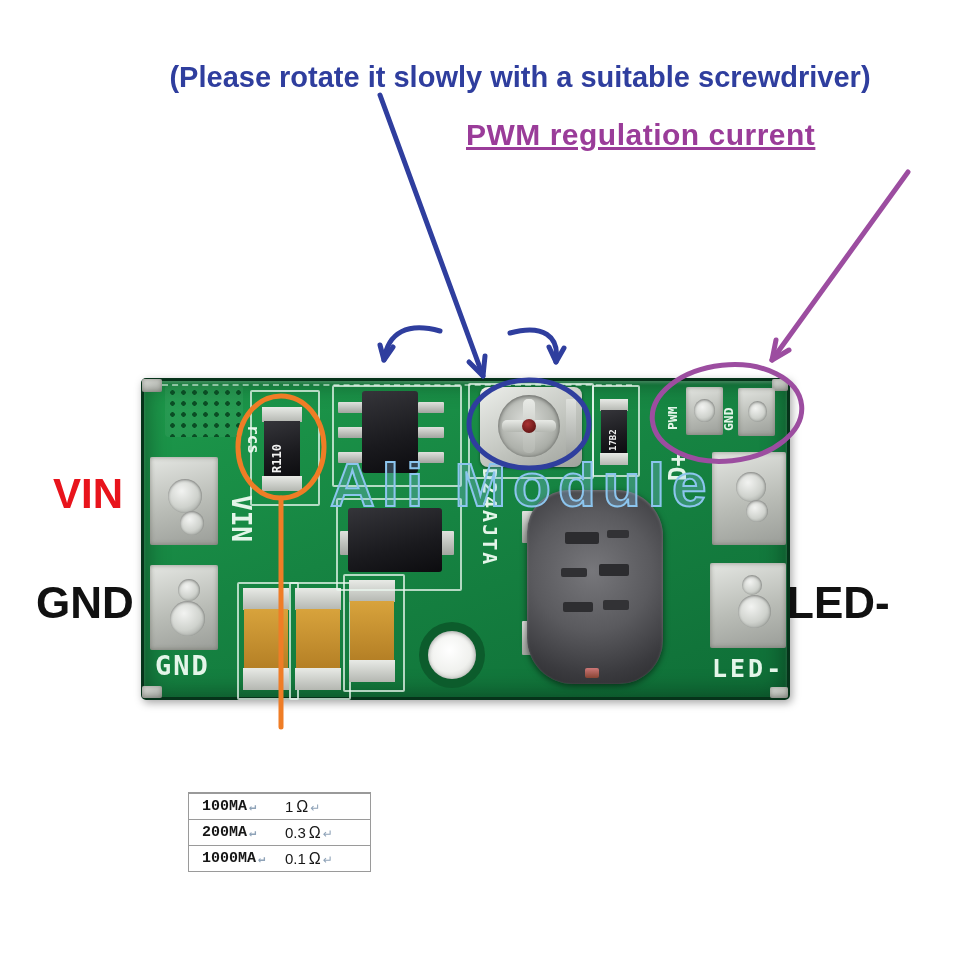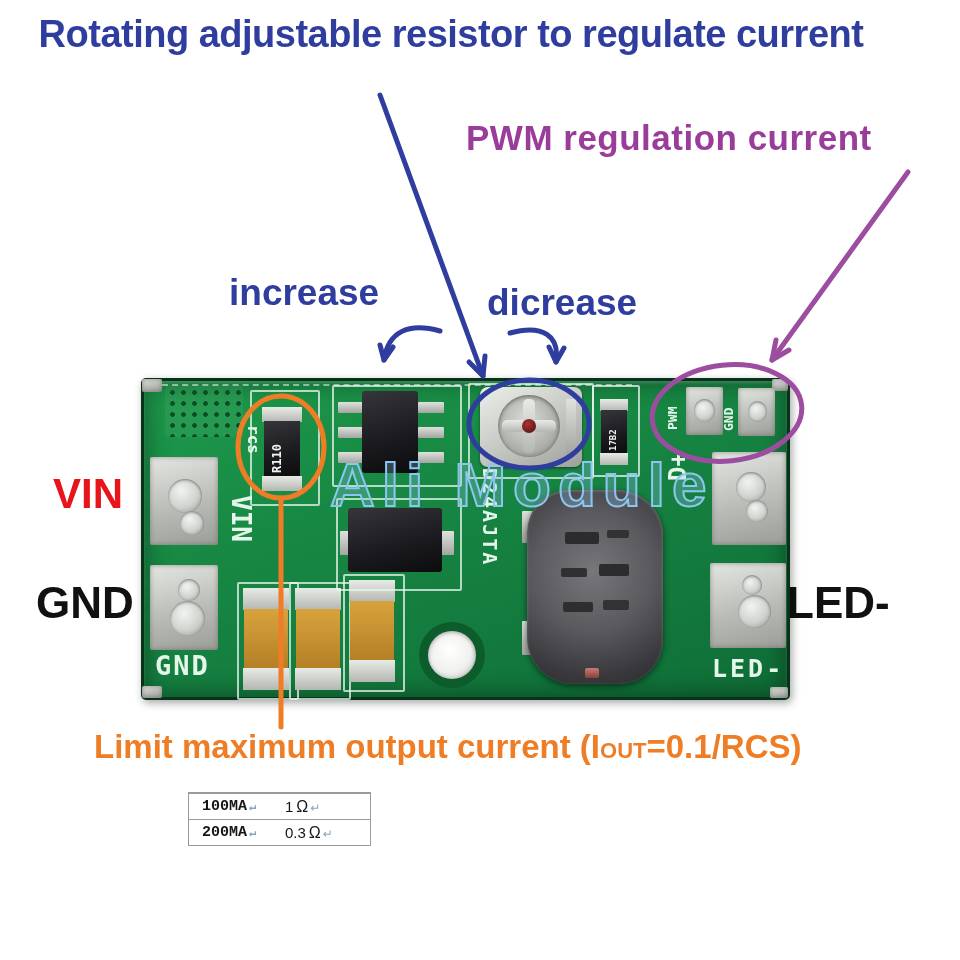--- a/index.html
+++ b/index.html
@@ -5,22 +5,22 @@
   html,body{margin:0;padding:0;background:#fff;}
   #stage{position:relative;width:960px;height:960px;background:#fff;overflow:hidden;
          font-family:"Liberation Sans",sans-serif;}
   .abs{position:absolute;}
 
   
   .t-title{left:6px;top:13px;width:890px;text-align:center;font-size:38px;font-weight:bold;
            color:var(--blue);letter-spacing:-0.5px;white-space:nowrap;}
   .t-sub{left:110px;top:61px;width:820px;text-align:center;font-size:29px;font-weight:bold;
          color:var(--blue);white-space:nowrap;}
-  .t-pwm1{left:466px;top:118px;font-size:35px;font-weight:bold;color:var(--purple);
-          letter-spacing:0.5px;white-space:nowrap;}
+  .t-pwm1{left:466px;top:118px;font-size:30px;font-weight:bold;color:var(--purple);
+          letter-spacing:0.5px;white-space:nowrap;text-decoration:underline;}
   .t-pwm2{left:468px;top:166px;font-size:26px;font-weight:bold;color:var(--purple);white-space:nowrap;}
   .t-increase{left:229px;top:272px;font-size:37px;font-weight:bold;color:var(--blue);}
   .t-decrease{left:487px;top:282px;font-size:37px;font-weight:bold;color:var(--blue);}
   .t-vin{left:53px;top:470px;font-size:42px;font-weight:bold;color:var(--red);}
   .t-gnd{left:36px;top:578px;font-size:44px;font-weight:bold;color:var(--black);}
   .t-ledp{left:787px;top:472px;font-size:42px;font-weight:bold;color:var(--red);}
   .t-ledm{left:787px;top:578px;font-size:44px;font-weight:bold;color:var(--black);}
   .t-limit{left:94px;top:728px;font-size:33px;font-weight:bold;color:var(--orange);white-space:nowrap;}
   .t-limit .small-caps{font-size:22px;}
 
@@ -68,28 +68,25 @@
   .trow .c2{font-size:15px;}
   .ohm{font-size:16px;margin-left:3px;}
   .mark{font-size:12px;color:var(--gray_mark);margin-left:2px;}
   .mark-w{font-size:12px;color:rgba(255,255,255,0.8);margin-left:2px;}
 </style>
 </head>
 <body>
 
 <div id="stage">
 
-  <div class="abs t-title">Rotating adjustable resistor to regulate current</div>
+  <div class="abs t-sub">(Please rotate it slowly with a suitable screwdriver)</div>
   <div class="abs t-pwm1">PWM regulation current</div>
-  <div class="abs t-increase">increase</div>
-  <div class="abs t-decrease">dicrease</div>
   <div class="abs t-vin">VIN</div>
   <div class="abs t-gnd">GND</div>
   <div class="abs t-ledm">LED-</div>
-  <div class="abs t-limit"><span>Limit maximum output current (I</span><span class="small-caps">OUT</span><span>=0.1/RCS)</span></div>
 
   <div id="pcb" class="abs">
 
     <div class="abs pad" style="left:-2px;top:-2px;width:20px;height:13px;"></div>
     <div class="abs pad" style="left:-2px;top:305px;width:20px;height:12px;"></div>
     <div class="abs pad" style="left:628px;top:-2px;width:16px;height:12px;"></div>
     <div class="abs pad" style="left:626px;top:306px;width:18px;height:11px;"></div>
 
     <div class="abs dash-top" style="left:18px;top:3px;width:470px;height:0;"></div>
     <div class="abs via-grid" style="left:21px;top:4px;width:78px;height:52px;"></div>
@@ -221,15 +218,19 @@
 
   <div id="iout-table" class="abs">
     <div class="trow">
       <div class="c1"><span>100MA</span><span class="mark">↵</span></div>
       <div class="c2"><span>1</span><span class="ohm">Ω</span><span class="mark">↵</span></div>
     </div>
     <div class="trow">
       <div class="c1"><span>200MA</span><span class="mark">↵</span></div>
       <div class="c2"><span>0.3</span><span class="ohm">Ω</span><span class="mark">↵</span></div>
     </div>
+    <div class="trow">
+      <div class="c1"><span>1000MA</span><span class="mark">↵</span></div>
+      <div class="c2"><span>0.1</span><span class="ohm">Ω</span><span class="mark">↵</span></div>
+    </div>
   </div>
 
 </div>
 
 </body></html>

